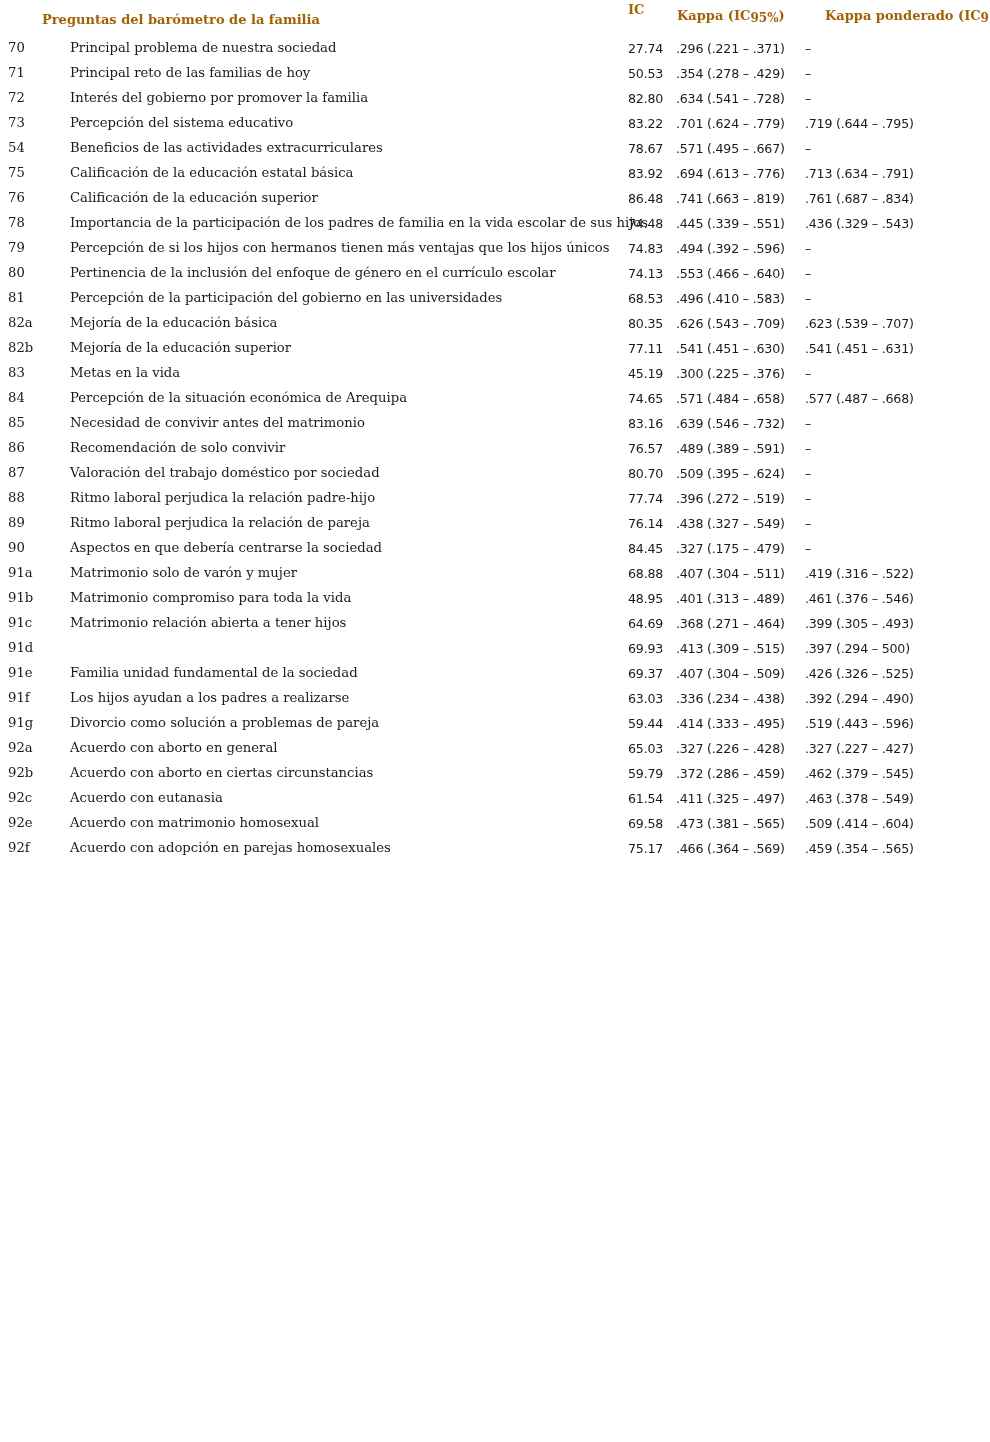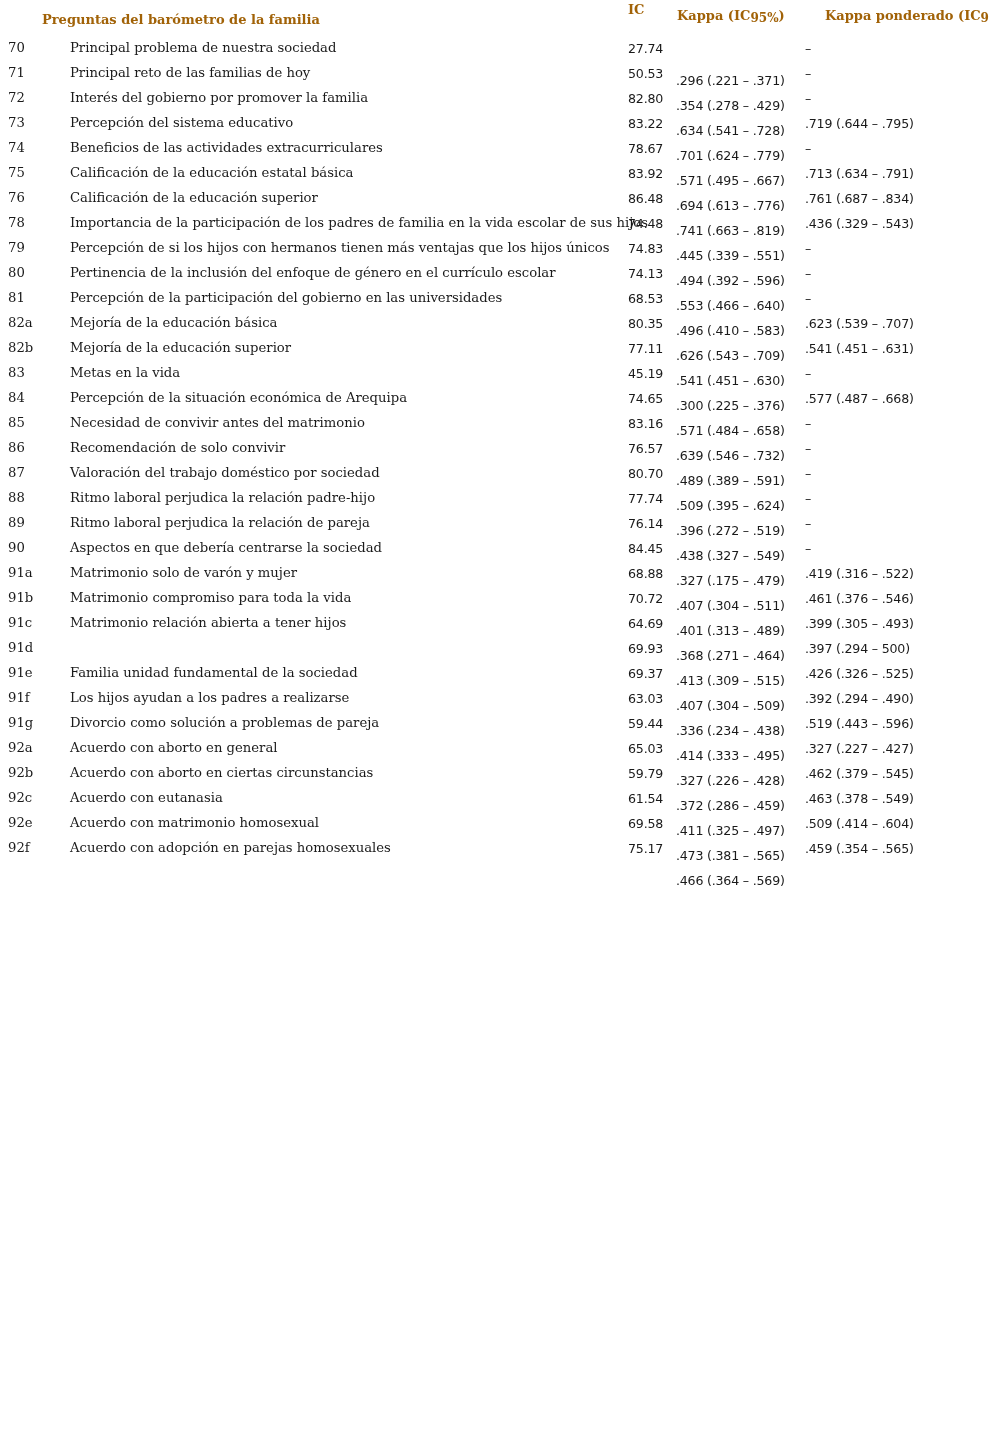--- a/index.html
+++ b/index.html
@@ -11,21 +11,21 @@
     .h-ic { left:628px; top:2px; }
     .h-k { left:677px; top:8px; }
     .h-kp { left:805px; top:8px;margin-left:20px; }
     .rows { position:absolute; left:0; top:38px; width:990px; }
     .row { position:relative; height:25px; font-family:"DejaVu Serif", serif; font-size:13.2px; white-space:nowrap; }
     .row span { position:absolute; top:2px; }
     .c-num { left:8px; }
     .c-q { left:42px;margin-left:28px; }
     .c-ic, .c-k, .c-kp { font-family:"DejaVu Sans", sans-serif; font-size:12.6px; top:3px !important; letter-spacing:-0.2px; }
     .c-ic { left:628px; }
-    .c-k { left:676px;margin-top:32px; }
+    .c-k { left:676px; }
     .c-kp { left:805px; }
   </style>
 </head>
 <body>
 
 <div class="table">
   <div class="hdr h-q">Preguntas del barómetro de la familia</div>
   <div class="hdr h-ic">IC</div>
   <div class="hdr h-k"><span>Kappa (IC</span><sub>95%</sub><span>)</span></div>
   <div class="hdr h-kp"><span>Kappa ponderado (IC</span><sub>95%</sub><span>)</span></div>
@@ -53,21 +53,21 @@
         <span class="c-kp">–</span>
       </div>
       <div class="row">
         <span class="c-num">73</span>
         <span class="c-q">Percepción del sistema educativo</span>
         <span class="c-ic">83.22</span>
         <span class="c-k">.701 (.624 – .779)</span>
         <span class="c-kp">.719 (.644 – .795)</span>
       </div>
       <div class="row">
-        <span class="c-num">74</span>
+        <span class="c-num">54</span>
         <span class="c-q">Beneficios de las actividades extracurriculares</span>
         <span class="c-ic">78.67</span>
         <span class="c-k">.571 (.495 – .667)</span>
         <span class="c-kp">–</span>
       </div>
       <div class="row">
         <span class="c-num">75</span>
         <span class="c-q">Calificación de la educación estatal básica</span>
         <span class="c-ic">83.92</span>
         <span class="c-k">.694 (.613 – .776)</span>
@@ -181,21 +181,21 @@
       <div class="row">
         <span class="c-num">91a</span>
         <span class="c-q">Matrimonio solo de varón y mujer</span>
         <span class="c-ic">68.88</span>
         <span class="c-k">.407 (.304 – .511)</span>
         <span class="c-kp">.419 (.316 – .522)</span>
       </div>
       <div class="row">
         <span class="c-num">91b</span>
         <span class="c-q">Matrimonio compromiso para toda la vida</span>
-        <span class="c-ic">70.72</span>
+        <span class="c-ic">48.95</span>
         <span class="c-k">.401 (.313 – .489)</span>
         <span class="c-kp">.461 (.376 – .546)</span>
       </div>
       <div class="row">
         <span class="c-num">91c</span>
         <span class="c-q">Matrimonio relación abierta a tener hijos</span>
         <span class="c-ic">64.69</span>
         <span class="c-k">.368 (.271 – .464)</span>
         <span class="c-kp">.399 (.305 – .493)</span>
       </div>

